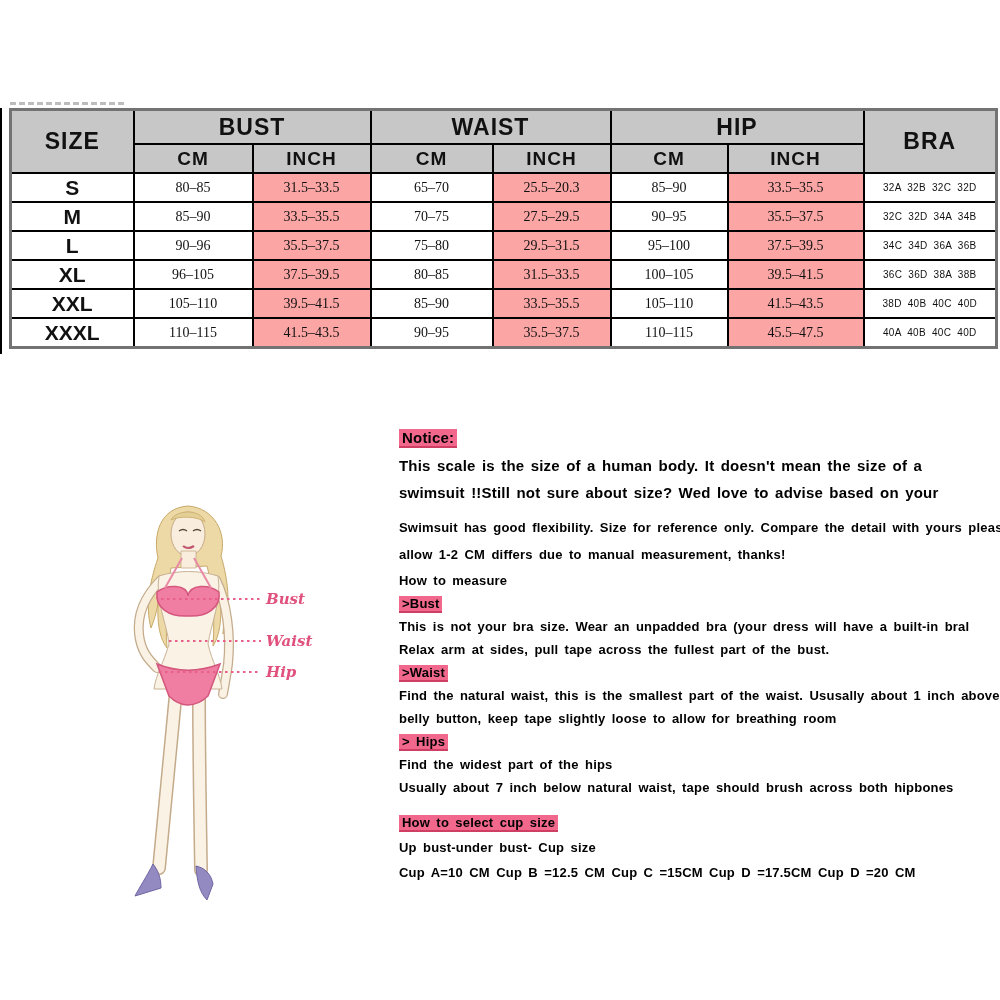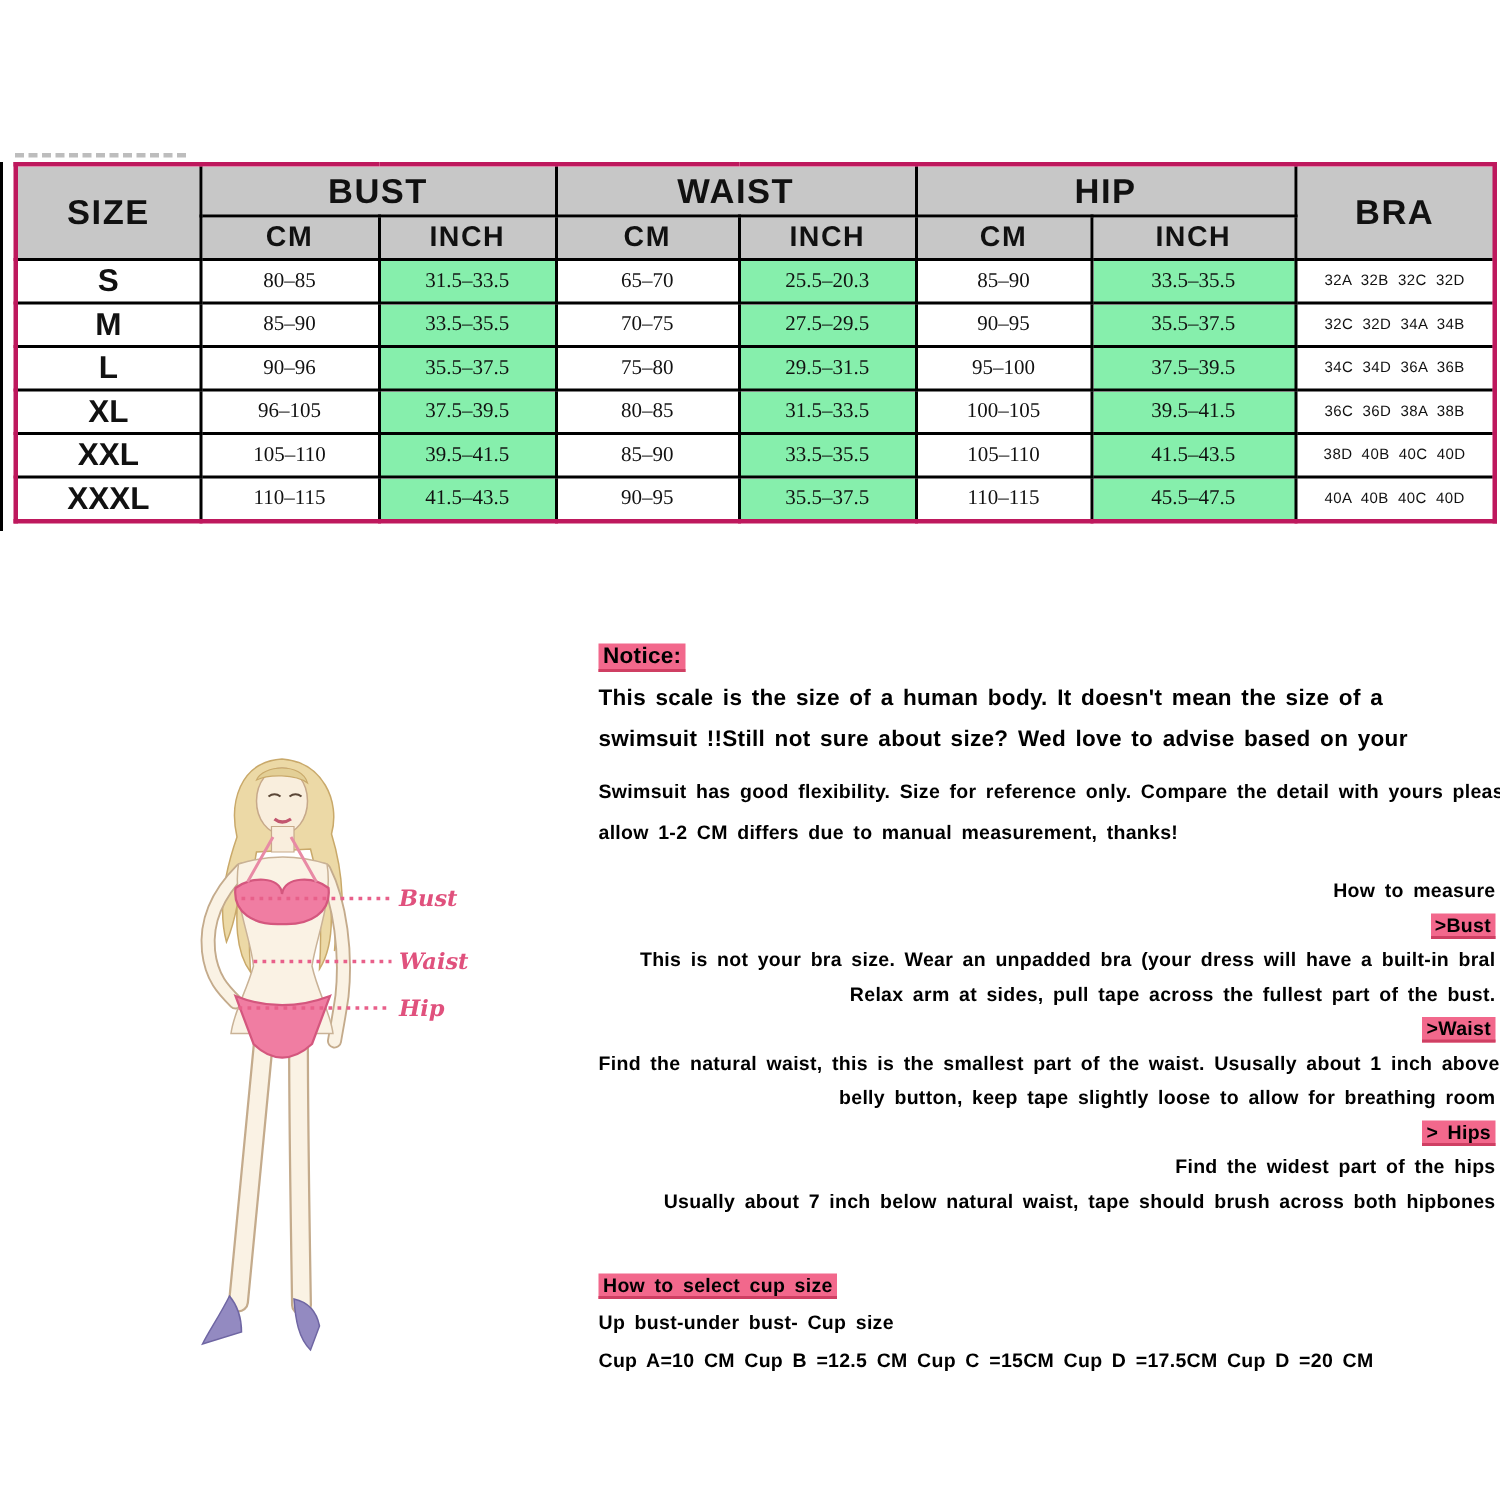--- a/index.html
+++ b/index.html
@@ -1,47 +1,47 @@
 <!DOCTYPE html>
 <html><head>
 <meta charset="utf-8">
 <style>
   html,body{margin:0;padding:0;background:#fff;}
   body{width:1000px;height:1000px;font-family:"Liberation Sans",sans-serif;}
   .canvas{position:relative;width:1000px;height:1000px;background:#fff;overflow:hidden;}
 
   
   .size-table{position:absolute;left:9px;top:108px;width:986px;border-collapse:collapse;
-    table-layout:fixed;border:3px solid #be185d;}
+    table-layout:fixed;border:3px solid #737373;}
   .size-table th,.size-table td{border:2px solid #000;text-align:center;vertical-align:middle;
     padding:0;overflow:hidden;white-space:nowrap;}
   .size-table thead th{background:#c7c7c7;color:#111;font-weight:600;}
   .size-table .h1{font-size:23px;height:32px;letter-spacing:1px;}
   .size-table .h2{font-size:19px;height:27px;letter-spacing:1px;}
   .size-table td{height:27px;font-family:"Liberation Serif","DejaVu Serif",serif;
     font-size:14px;color:#111;background:#fff;}
-  .size-table td.col-inch{background:#86efac;}
+  .size-table td.col-inch{background:#fca5a5;}
   .size-table td.col-size{font-family:"Liberation Sans",sans-serif;font-size:21px;font-weight:600;}
   .size-table td.col-bra{font-family:"Liberation Sans",sans-serif;font-size:10px;
     font-weight:500;word-spacing:3px;letter-spacing:0.3px;}
 
   .left-edge-line{position:absolute;left:0;top:108px;width:2px;height:246px;background:#000;}
   .top-dashes{position:absolute;left:10px;top:102px;width:114px;height:0;
     border-top:3px dashed #bdbdbd;}
 
   
   .notes{position:absolute;left:399px;top:424px;width:598px;color:#000000;}
   .notes .line{font-weight:700;white-space:nowrap;}
   .par-notice .line,.head-notice{font-size:15px;line-height:27.5px;letter-spacing:0.2px;word-spacing:2px;}
   .par-flex .line{font-size:13px;line-height:27.5px;word-spacing:2.5px;letter-spacing:0.2px;}
   .par-flex{margin-top:7px;}
-  .sec-measure{margin-top:13px;text-align:right;}
+  .sec-measure{margin-top:0;}
   .sec-measure .line,.sec-measure .mhead{font-size:13px;line-height:23px;word-spacing:2.5px;letter-spacing:0.2px;}
   .mhead{font-weight:700;white-space:nowrap;}
-  .sec-cup{margin-top:32px;}
+  .sec-cup{margin-top:11px;}
   .sec-cup .line,.sec-cup .mhead{font-size:13px;line-height:25px;word-spacing:2.5px;letter-spacing:0.2px;}
   .hl{background:#f2688c;border-bottom:2px solid #cf3f63;padding:0 3px;font-weight:700;}
 
   
   .figure-wrap{position:absolute;left:95px;top:496px;width:235px;height:418px;}
   .fig-label{font-family:"DejaVu Serif","Liberation Serif",serif;font-style:italic;
     font-weight:bold;font-size:15px;fill:#e0517d;}
 </style>
 </head>
 <body>

